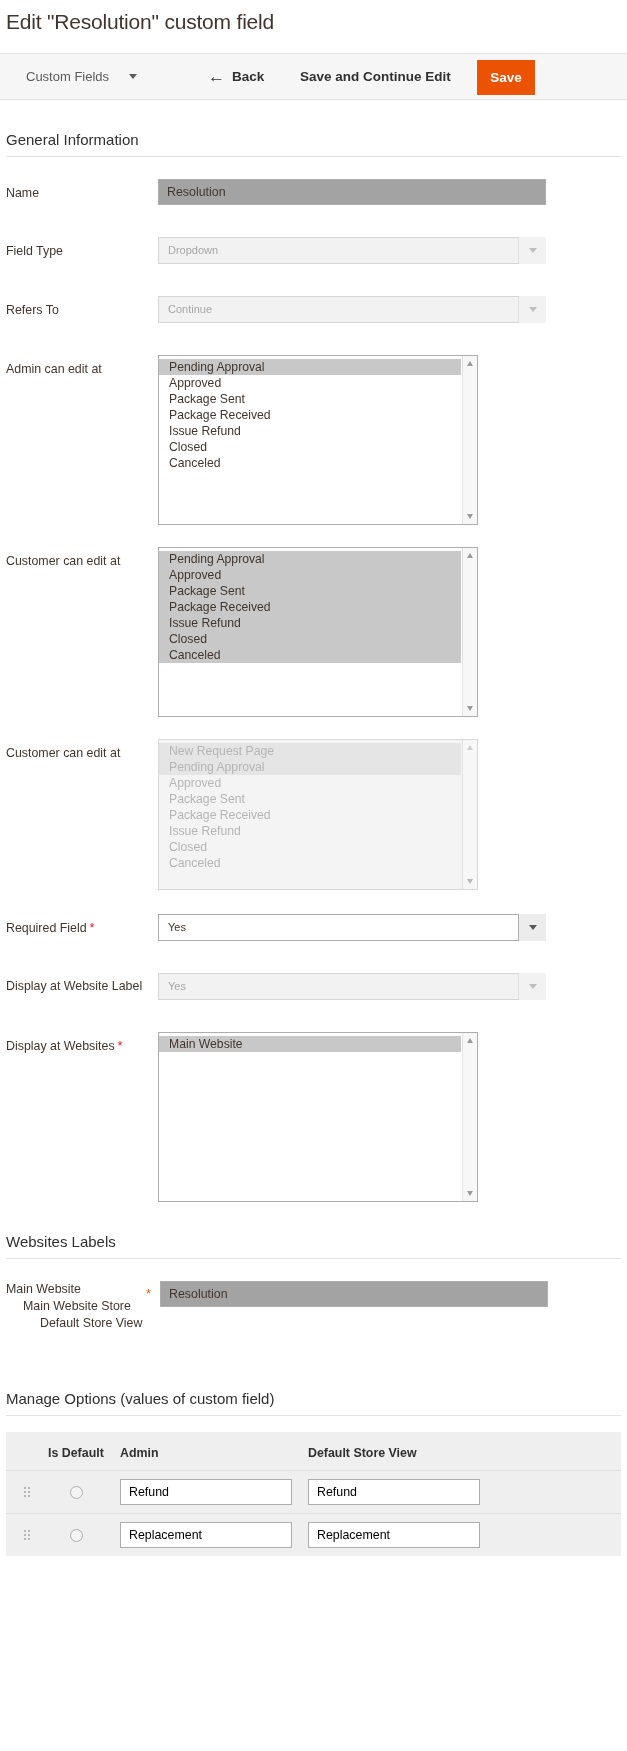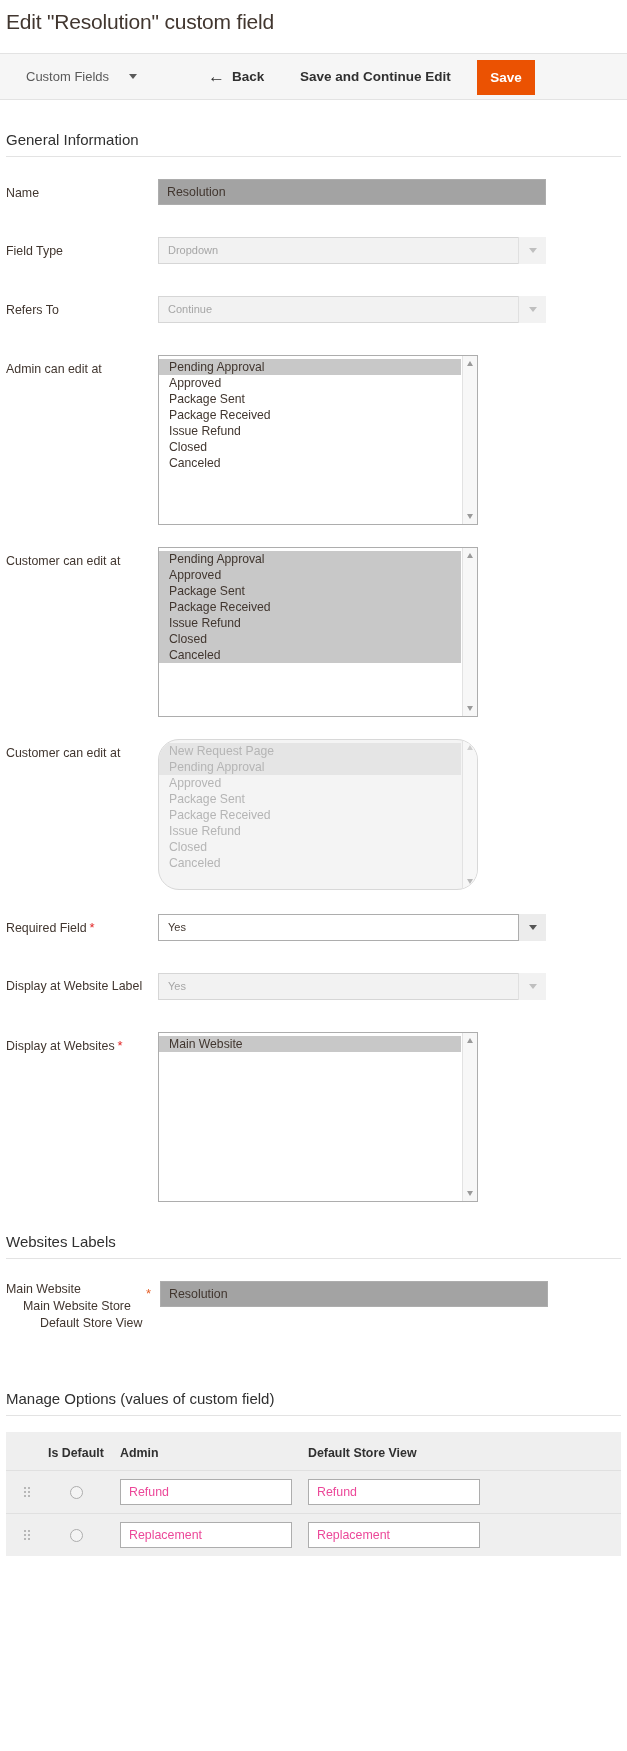--- a/index.html
+++ b/index.html
@@ -304,21 +304,21 @@
     background: #f4f4f4;
     margin-left: 22px;
     cursor: pointer;
   }
   .opt-input {
     width: 172px;
     height: 26px;
     border: 1px solid #adadad;
     background: #fff;
     font-size: 12.4px;
-    color: #ec4899;
+    color: #000000;
     padding: 0 8px;
     font-family: "Liberation Sans", sans-serif;
     outline: none;
   }
   .th-pad { padding-left: 0; }
 </style>
 </head>
 <body>
 
 <div class="page-title">Edit "Resolution" custom field</div>
@@ -409,21 +409,21 @@
           <span class="arrow up"></span>
           <span class="arrow down"></span>
         </div>
       </div>
     </div>
   </div>
 
   <div class="field" style="margin-bottom:24px;">
     <div class="field-label">Customer can edit at</div>
     <div class="field-control">
-      <div class="multiselect disabled" style="height:151px;border-radius:21px;">
+      <div class="multiselect disabled" style="height:151px;">
         <div>
             <div class="ms-option selected">New Request Page</div>
             <div class="ms-option selected">Pending Approval</div>
             <div class="ms-option">Approved</div>
             <div class="ms-option">Package Sent</div>
             <div class="ms-option">Package Received</div>
             <div class="ms-option">Issue Refund</div>
             <div class="ms-option">Closed</div>
             <div class="ms-option">Canceled</div>
           </div>

